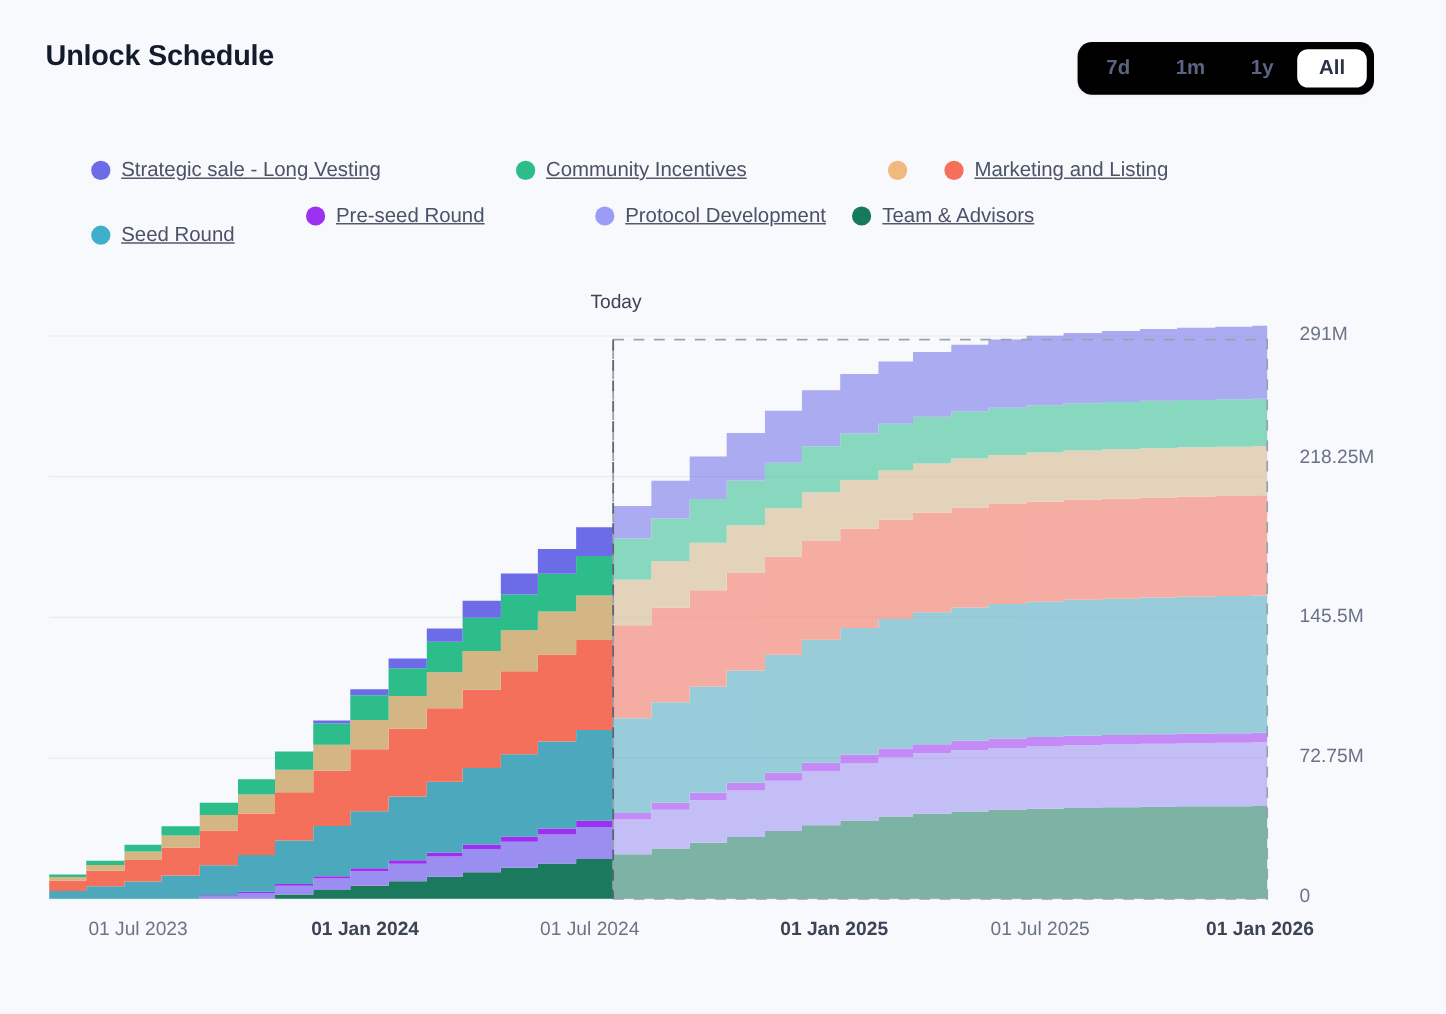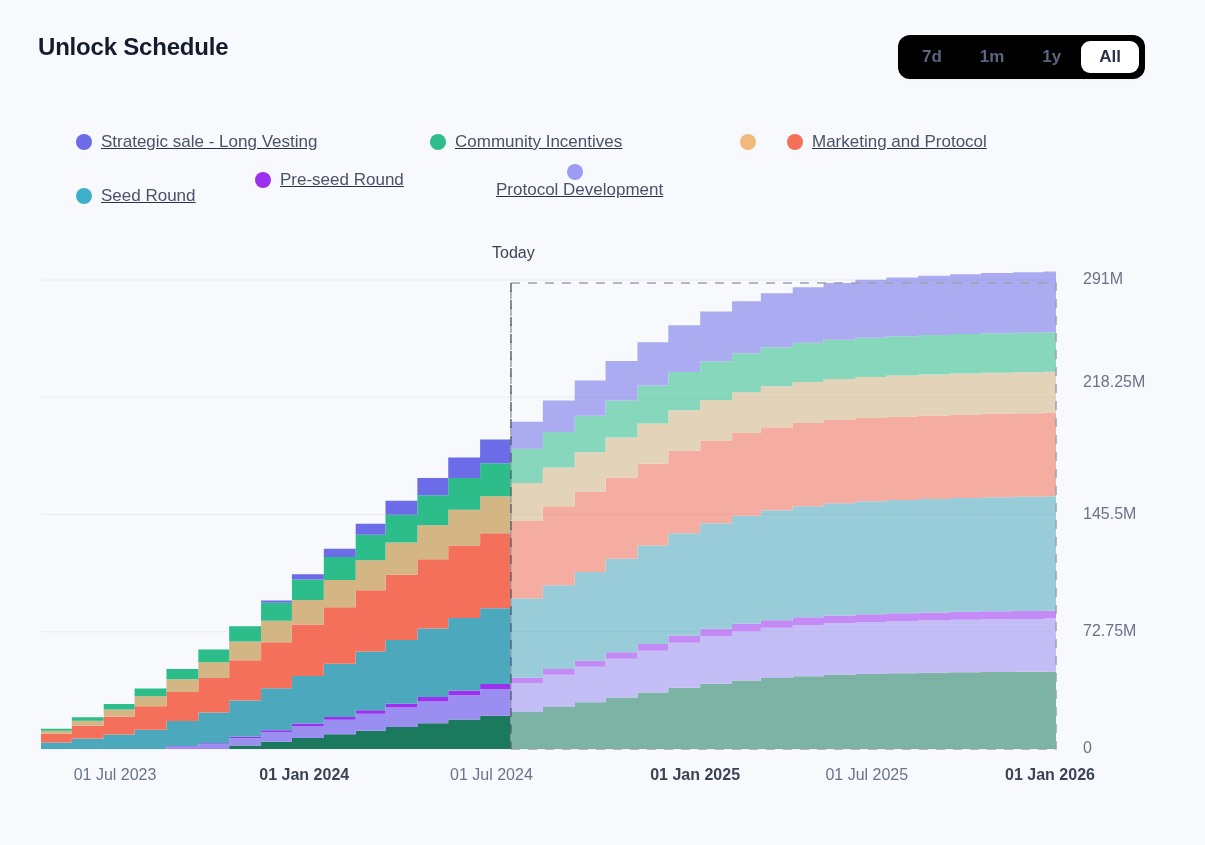--- a/index.html
+++ b/index.html
@@ -71,21 +71,21 @@
     font-size:17px; color:#4a5268;
     white-space:nowrap;
   }
   
   .legend-item.w1 { width:332px; }
   .legend-item.w2 { width:288px; }
   .legend-item.w3 { width:auto; }
   .legend-item.w4 { width:200px; }
   .legend-item.w5 { width:157px;margin-top:16px; }
   .legend-item.w6 { width:219px; }
-  .legend-item.w7 { width:auto;flex-direction:column; }
+  .legend-item.w7 { width:auto; }
   .legend-item.w8 { width:auto; }
   
   .plot-wrap {
     position:absolute; left:0; top:236px;
     width:1205px; height:560px;
   }
   .today-label {
     position:absolute;
     left:492px; top:8px;
     font-size:16px; color:#3c4354;
@@ -128,33 +128,37 @@
     </div>
     <div class="legend-item w2">
       <span class="legend-dot" style="background: rgb(45, 189, 138);"></span>
       <span class="legend-label">Community Incentives</span>
     </div>
     <div class="legend-item w3">
       <span class="legend-dot" style="background: rgb(240, 185, 126);"></span>
     </div>
     <div class="legend-item w4">
       <span class="legend-dot" style="background: rgb(244, 112, 90);"></span>
-      <span class="legend-label">Marketing and Protocol</span>
+      <span class="legend-label">Marketing and Listing</span>
     </div>
     <div class="legend-item w5">
       <span class="legend-dot" style="background: rgb(63, 176, 204);"></span>
       <span class="legend-label">Seed Round</span>
     </div>
     <div class="legend-item w6">
       <span class="legend-dot" style="background: rgb(155, 48, 240);"></span>
       <span class="legend-label">Pre-seed Round</span>
     </div>
     <div class="legend-item w7">
       <span class="legend-dot" style="background: rgb(154, 156, 245);"></span>
       <span class="legend-label">Protocol Development</span>
+    </div>
+    <div class="legend-item w8">
+      <span class="legend-dot" style="background: rgb(21, 122, 91);"></span>
+      <span class="legend-label">Team &amp; Advisors</span>
     </div>
   </div>
 
   <div class="plot-wrap">
     <div class="today-label">Today</div>
     <svg id="chart-svg" width="1205" height="530">
         <defs>
           <clipPath id="clip-past">
             <rect x="39" y="14" width="471.96453900709224" height="509"></rect>
           </clipPath>

